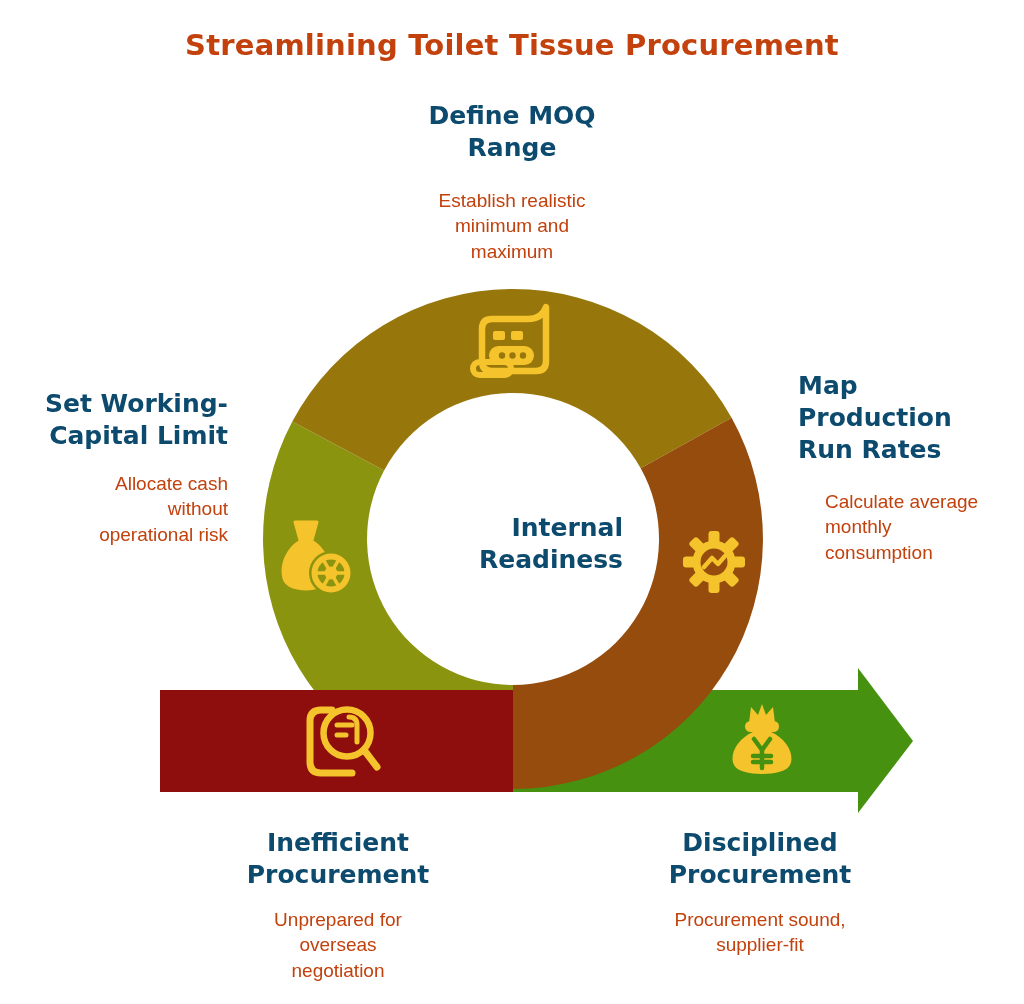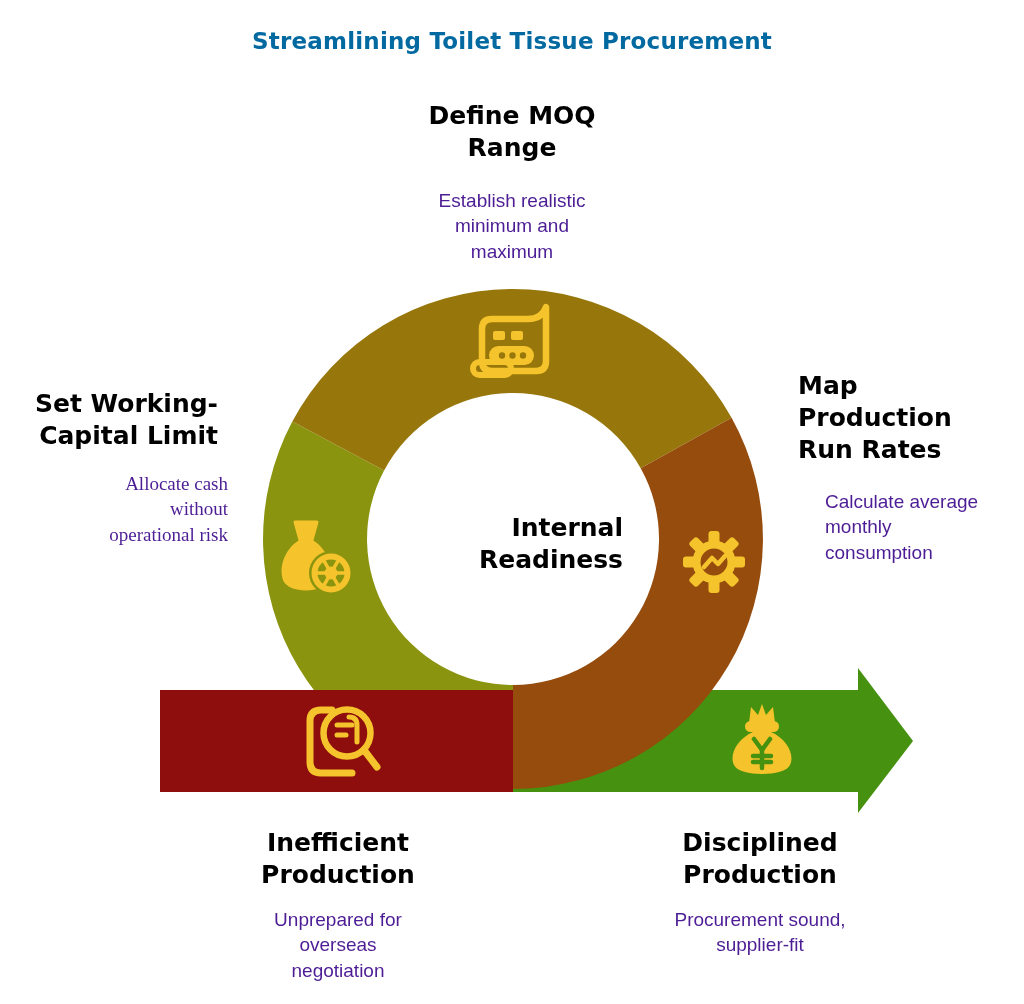--- a/index.html
+++ b/index.html
@@ -3,38 +3,38 @@
 <meta charset="utf-8">
 <style>
   html,body{margin:0;padding:0;background:#ffffff;}
   .canvas{
     position:relative;width:1024px;height:1004px;background:#ffffff;overflow:hidden;
     font-family:"DejaVu Sans",sans-serif;
   }
   .abs{position:absolute;}
   .title{
     top:28px;left:0;width:1024px;text-align:center;
-    font-size:23px;font-weight:bold;color:#0369a1;letter-spacing:.2px;
+    font-size:29px;font-weight:bold;color:#c2410c;letter-spacing:.2px;
   }
   .h{
-    font-weight:bold;color:#000000;font-size:25px;line-height:1.28;
+    font-weight:bold;color:#0c4a6e;font-size:25px;line-height:1.28;
     white-space:pre-line;
   }
   .sub{
     font-family:"Liberation Sans",sans-serif;
-    color:#4c1d95;font-size:19px;line-height:1.33;white-space:pre-line;
+    color:#c2410c;font-size:19px;line-height:1.33;white-space:pre-line;
   }
   .tc{text-align:center;}
   .tr{text-align:right;}
   .tl{text-align:left;}
   
   .top-h   {top:100px;left:312px;width:400px;}
   .top-s   {top:188px;left:362px;width:300px;}
-  .left-h  {top:388px;left:8px;width:210px;}
-  .left-s  {top:471px;left:18px;width:210px;font-family:Liberation Serif, serif;}
+  .left-h  {top:388px;left:18px;width:210px;}
+  .left-s  {top:471px;left:18px;width:210px;}
   .right-h {top:370px;left:798px;width:215px;}
   .right-s {top:489px;left:825px;width:205px;}
   .center-l{top:512px;left:403px;width:220px;text-align:right;}
   .bl-h    {top:827px;left:208px;width:260px;}
   .bl-s    {top:907px;left:208px;width:260px;}
   .br-h    {top:827px;left:630px;width:260px;}
   .br-s    {top:907px;left:630px;width:260px;}
 </style>
 </head>
 <body>
@@ -138,23 +138,23 @@
 Production
 Run Rates</div>
   <div class="abs sub tl right-s">Calculate average
 monthly
 consumption</div>
 
   <div class="abs h tc center-l">Internal
 Readiness</div>
 
   <div class="abs h tc bl-h">Inefficient
-Production</div>
+Procurement</div>
   <div class="abs sub tc bl-s">Unprepared for
 overseas
 negotiation</div>
 
   <div class="abs h tc br-h">Disciplined
-Production</div>
+Procurement</div>
   <div class="abs sub tc br-s">Procurement sound,
 supplier-fit</div>
 
 </div>
 
 </body></html>

